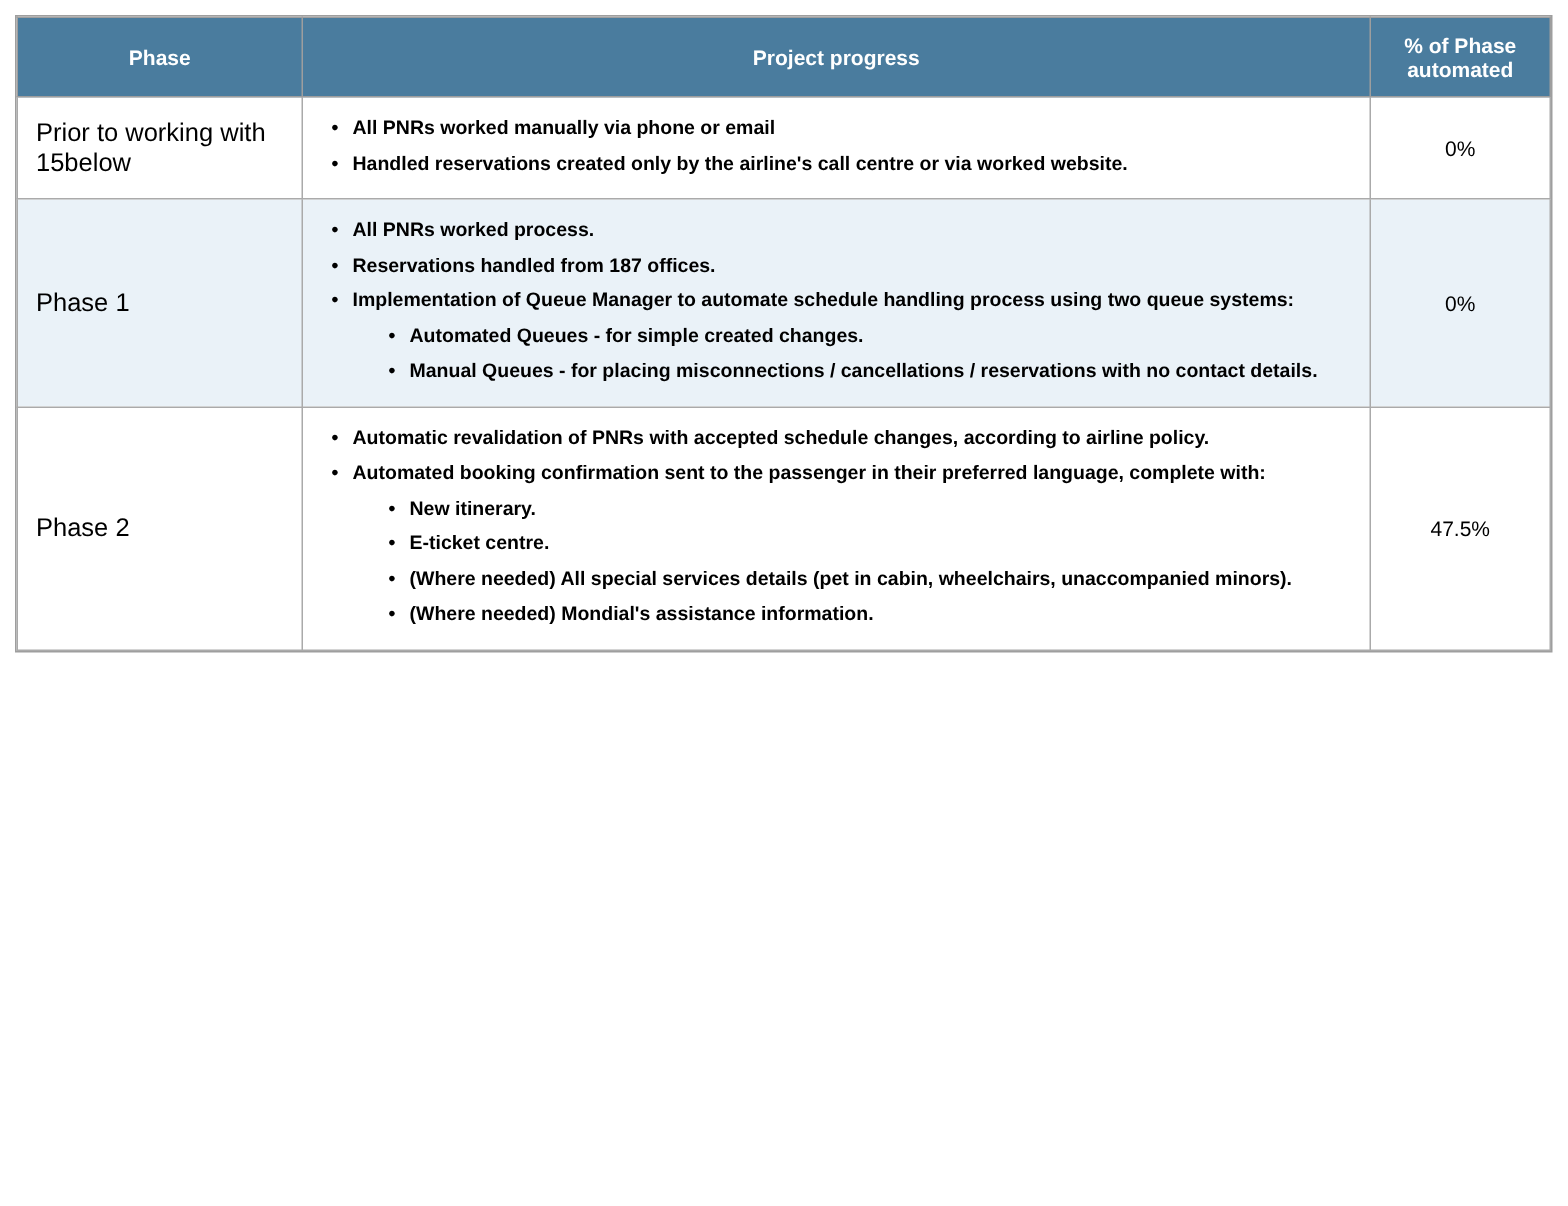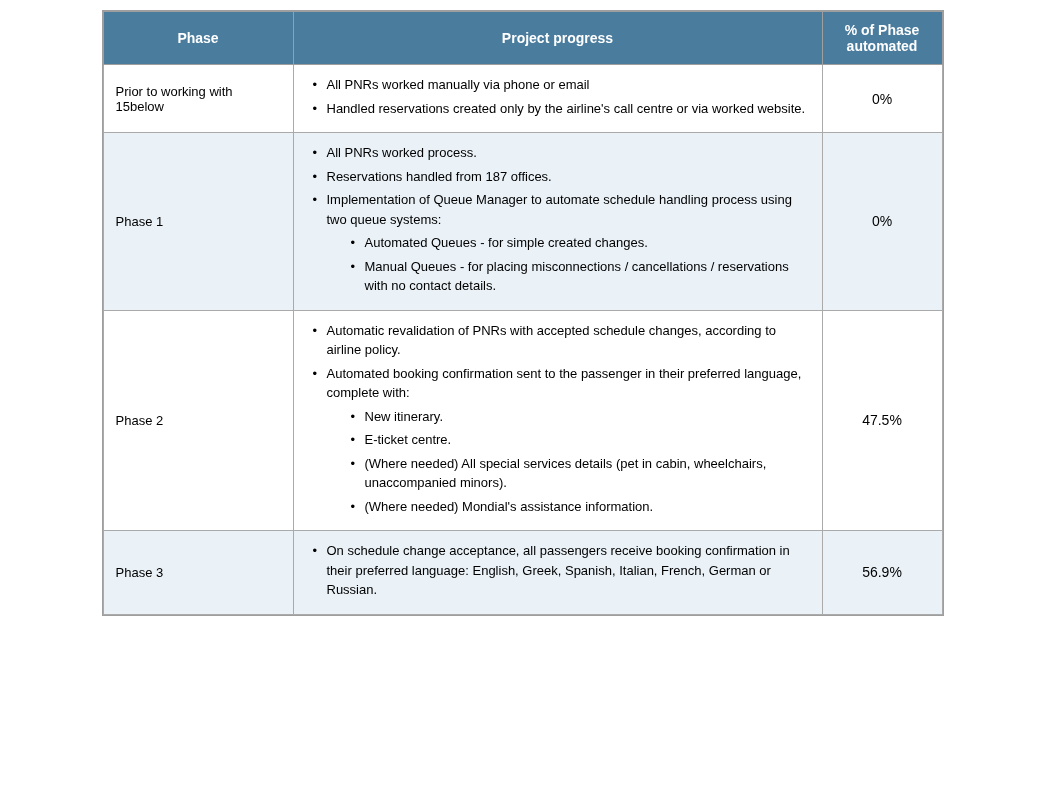--- a/index.html
+++ b/index.html
@@ -14,21 +14,21 @@
       background: #fff;
       display: flex;
       justify-content: center;
       align-items: flex-start;
       padding: 10px;
       width: 1045px;
       min-height: 804px;
     }
 
     .table-wrapper {
-      width: 842px;
+      width: 1025px;
       border-collapse: collapse;
       border: 1.5px solid #9e9e9e;
     }
 
     table {
       width: 100%;
       border-collapse: collapse;
     }
 
     thead tr th {
@@ -53,21 +53,21 @@
 
     tbody tr:nth-child(odd) {
       background-color: #ffffff;
     }
 
     .phase-cell {
       text-align: left;
       font-weight: normal;
       width: 190px;
       vertical-align: middle;
-      font-size: 13px;
+      font-size: 17px;
     }
 
     .progress-cell {
       text-align: left;
       vertical-align: top;
       padding: 10px 15px;
     }
 
     .percent-cell {
       text-align: center;
@@ -80,20 +80,21 @@
       list-style: none;
       padding-left: 0;
       margin: 0;
     }
 
     ul.bullet-list li {
       position: relative;
       padding-left: 18px;
       margin-bottom: 4px;
       line-height: 1.5;
+      font-weight: bold;
     }
 
     ul.bullet-list li::before {
       content: "•";
       position: absolute;
       left: 4px;
       top: 0;
     }
 
     ul.sub-bullet-list {
@@ -161,24 +162,15 @@
               <li>Automated booking confirmation sent to the passenger in their preferred language, complete with:<ul class="sub-bullet-list">
                   <li>New itinerary.</li>
                   <li>E-ticket centre.</li>
                   <li>(Where needed) All special services details (pet in cabin, wheelchairs, unaccompanied minors).</li>
                   <li>(Where needed) Mondial's assistance information.</li>
                 </ul></li>
             </ul>
           </td>
           <td class="percent-cell">47.5%</td>
         </tr>
-        <tr>
-          <td class="phase-cell">Phase 3</td>
-          <td class="progress-cell">
-            <ul class="bullet-list">
-              <li>On schedule change acceptance, all passengers receive booking confirmation in their preferred language: English, Greek, Spanish, Italian, French, German or Russian.</li>
-            </ul>
-          </td>
-          <td class="percent-cell">56.9%</td>
-        </tr>
       </tbody>
   </table>
 </div>
 
 </body></html>

